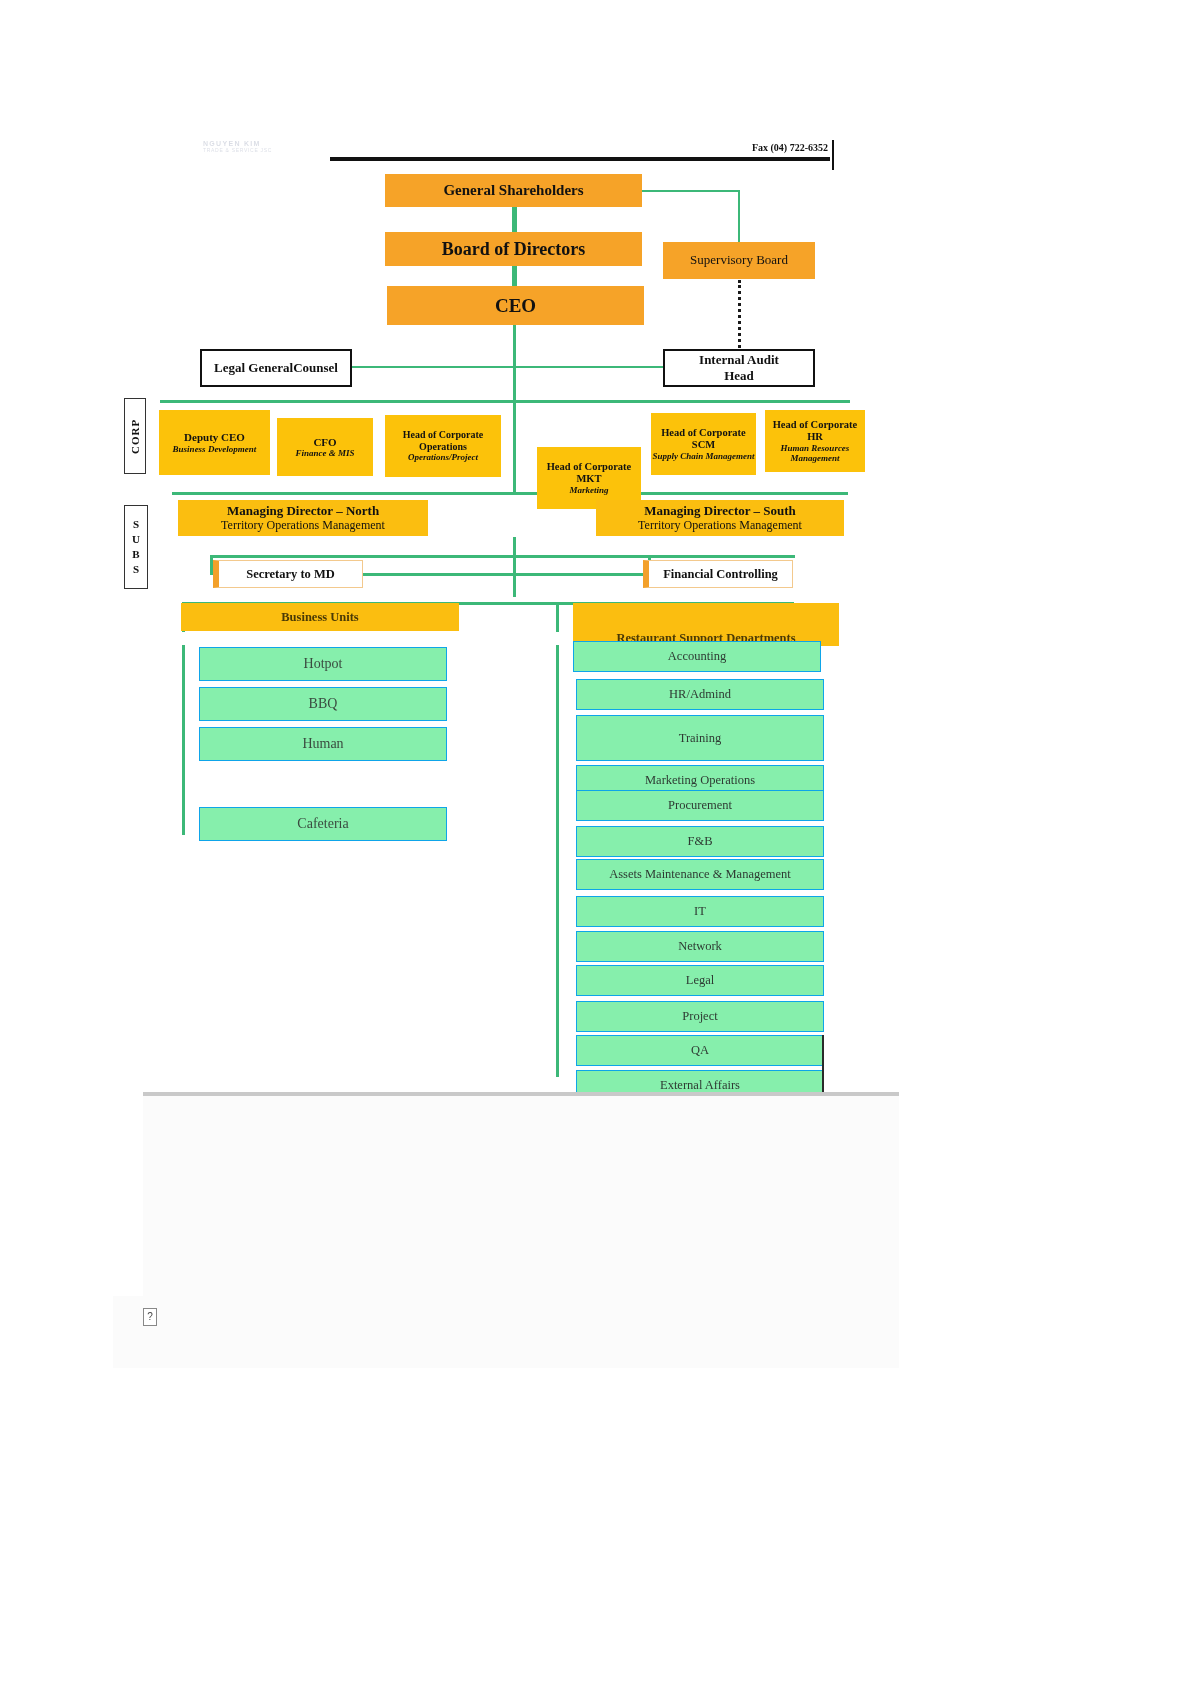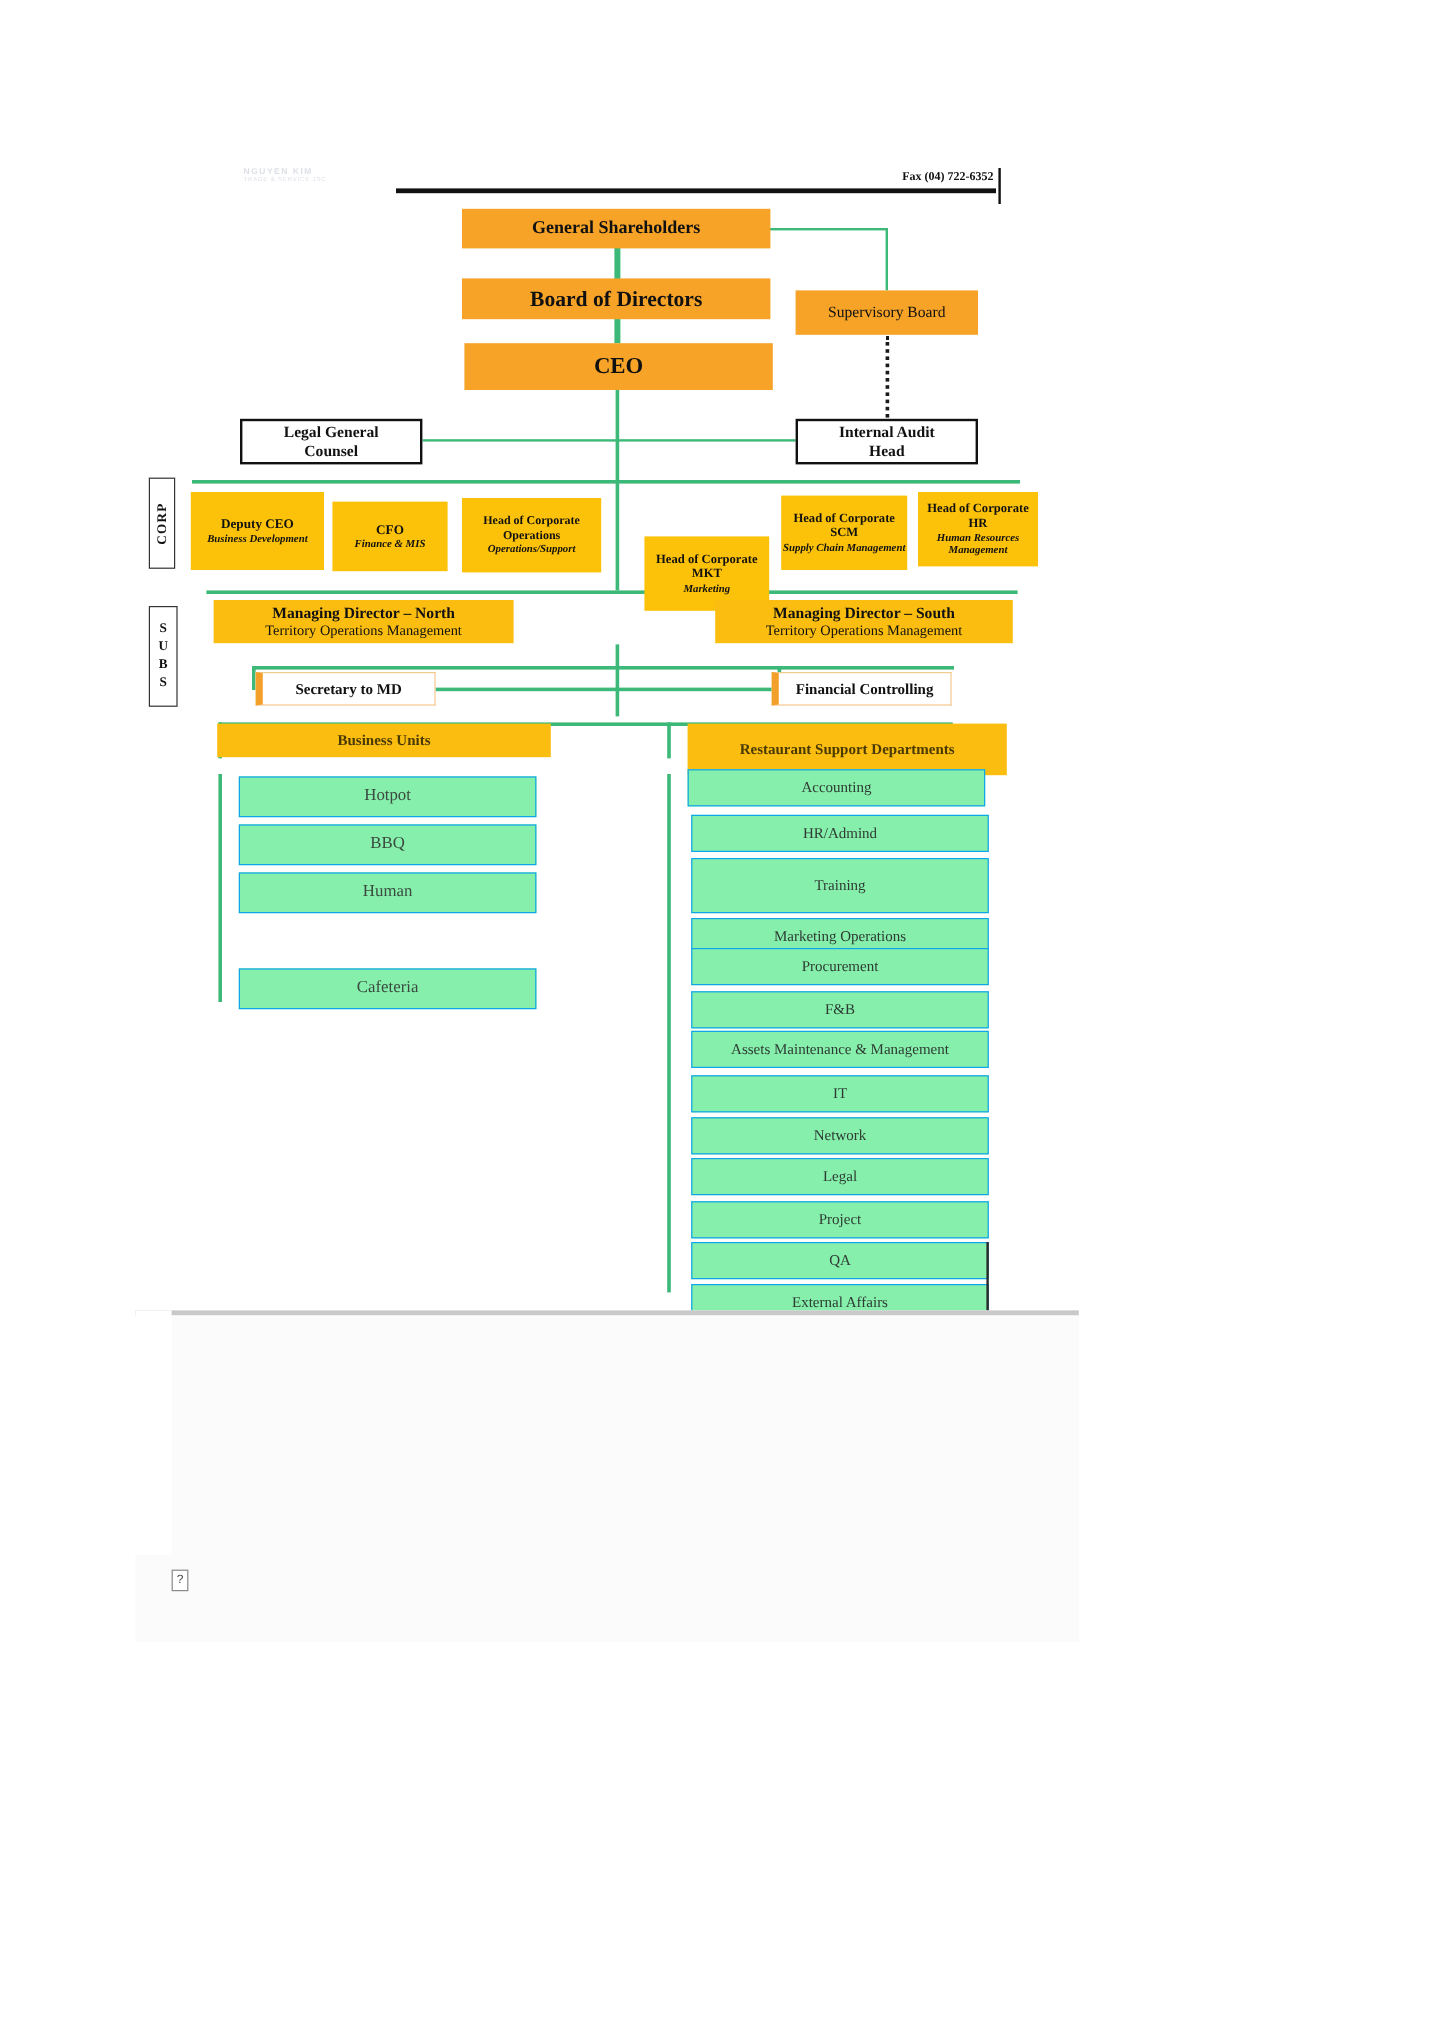--- a/index.html
+++ b/index.html
@@ -299,21 +299,21 @@
   </div>
 
   <div class="obox" style="left:387px; top:286px; width:257px; height:39px; font-size:19px;">
     <span class="t1">CEO</span>
   </div>
 
   <div class="obox" style="left:663px; top:242px; width:152px; height:37px; font-size:13px; font-weight:normal;">
     <span class="t1">Supervisory Board</span>
   </div>
 
-  <div class="wbox" style="left:200px; top:349px; width:152px; height:38px; flex-direction:column;">
+  <div class="wbox" style="left:200px; top:349px; width:152px; height:38px; flex-direction:row;">
     <span>Legal General</span>
     <span>Counsel</span>
   </div>
 
   <div class="wbox" style="left:663px; top:349px; width:152px; height:38px; flex-direction:column;">
     <span>Internal Audit</span>
     <span>Head</span>
   </div>
 
   <div class="rail vert" style="left:124px; top:398px; width:22px; height:76px;">
@@ -332,21 +332,21 @@
     <span class="t2">Business Development</span>
   </div>
 
   <div class="obox yellow" style="left:277px; top:418px; width:96px; height:58px; font-size:11px;">
     <span class="t1">CFO</span>
     <span class="t2">Finance &amp; MIS</span>
   </div>
 
   <div class="obox yellow" style="left:385px; top:415px; width:116px; height:62px; font-size:10px;">
     <span class="t1">Head of Corporate Operations</span>
-    <span class="t2">Operations/Support</span>
+    <span class="t2">Operations/Project</span>
   </div>
 
   <div class="obox yellow" style="left:537px; top:413px; width:104px; height:62px; font-size:10.5px;margin-top:34px;">
     <span class="t1">Head of Corporate MKT</span>
     <span class="t2">Marketing</span>
   </div>
 
   <div class="obox yellow" style="left:651px; top:413px; width:105px; height:62px; font-size:10.5px;">
     <span class="t1">Head of Corporate SCM</span>
     <span class="t2">Supply Chain Management</span>
@@ -372,21 +372,21 @@
   </div>
 
   <div class="tagbox" style="left:643px; top:560px; width:150px; height:28px;">
     <span>Financial Controlling</span>
   </div>
 
   <div class="banner" style="left:181px; top:603px; width:278px; height:28px;">
     <span>Business Units</span>
   </div>
 
-  <div class="banner" style="left:573px; top:603px; width:266px; height:43px;">
+  <div class="banner" style="left:573px; top:603px; width:266px; height:43px;align-items:flex-end;">
     <span>Restaurant Support Departments</span>
   </div>
 
   <div class="lrow big" style="left:199px; top:647px; width:248px; height:34px;">
     <span>Hotpot</span>
   </div>
   <div class="lrow big" style="left:199px; top:687px; width:248px; height:34px;">
     <span>BBQ</span>
   </div>
   <div class="lrow big" style="left:199px; top:727px; width:248px; height:34px;">

